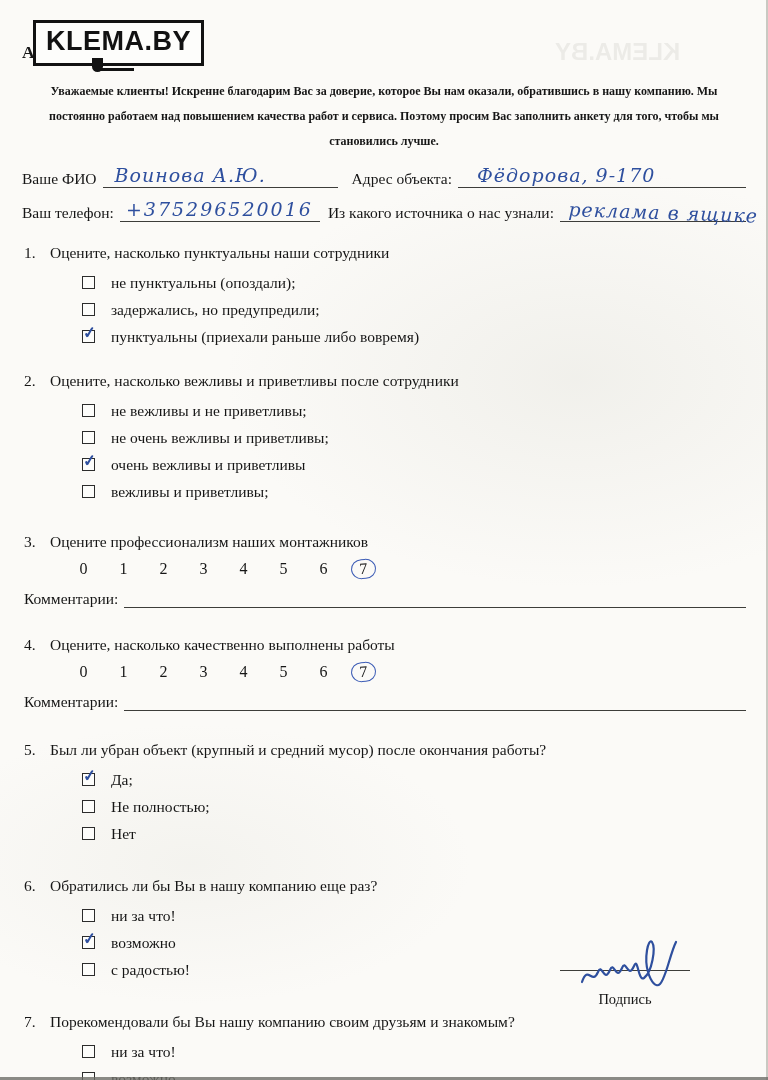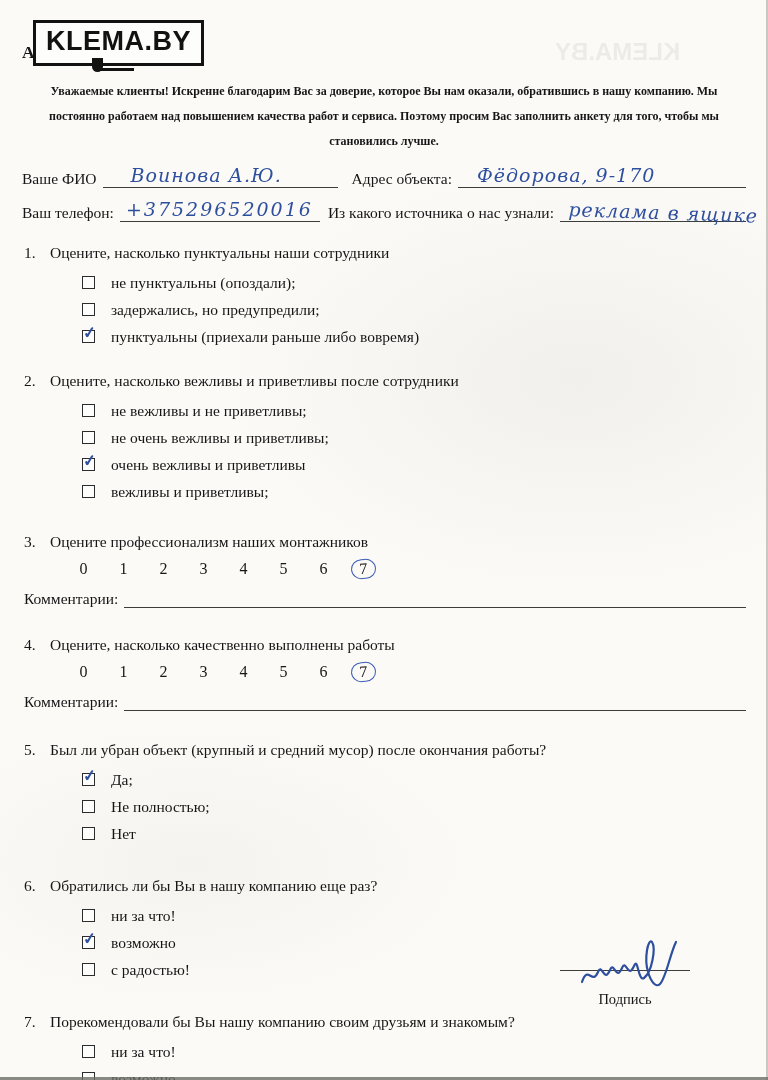--- a/index.html
+++ b/index.html
@@ -41,21 +41,21 @@
   
   .fields{margin-top:8px;font-size:15.5px;}
   .frow{display:flex;align-items:flex-end;margin-top:13px;}
   .flabel{white-space:nowrap;padding-right:6px;}
   .wline{display:inline-block;border-bottom:1.4px solid #3d3d3a;height:20px;position:relative;}
   .grow{flex:1 1 auto;}
   .hand{
     font-family:"DejaVu Serif", serif;font-style:italic;
     color:#2e4f9e;font-size:19px;letter-spacing:1px;white-space:nowrap;
   }
-  .hand-pos{position:absolute;left:28px;bottom:1px;}
+  .hand-pos{position:absolute;left:12px;bottom:1px;}
   .hand-rot{transform:rotate(2deg);transform-origin:left bottom;}
 
   
   .question{margin-left:2px;font-size:15.5px;} .mt20{margin-top:20px;} .mt26{margin-top:26px;} .mt28{margin-top:28px;}
   .q-line{line-height:22px;}
   .q-num{display:inline-block;width:26px;}
   .options{margin-top:5px;}
   .option{display:flex;align-items:center;height:27px;margin-left:58px;}
   .checkbox{
     position:relative;width:11px;height:11px;border:1.4px solid #2c2c2c;

